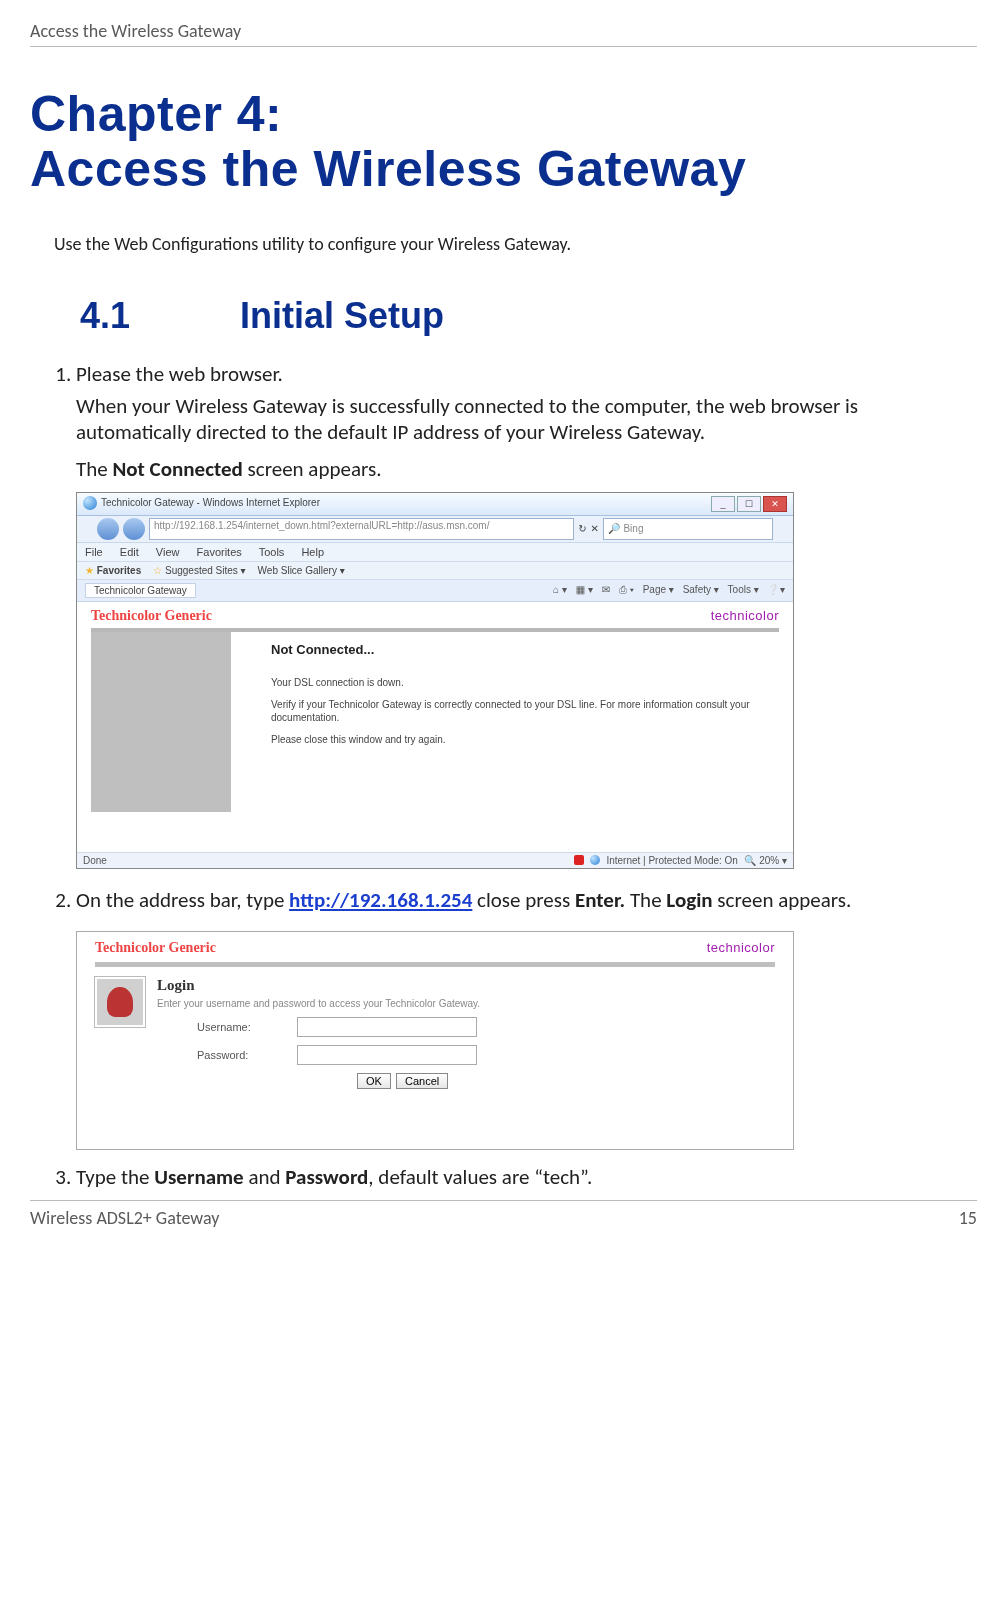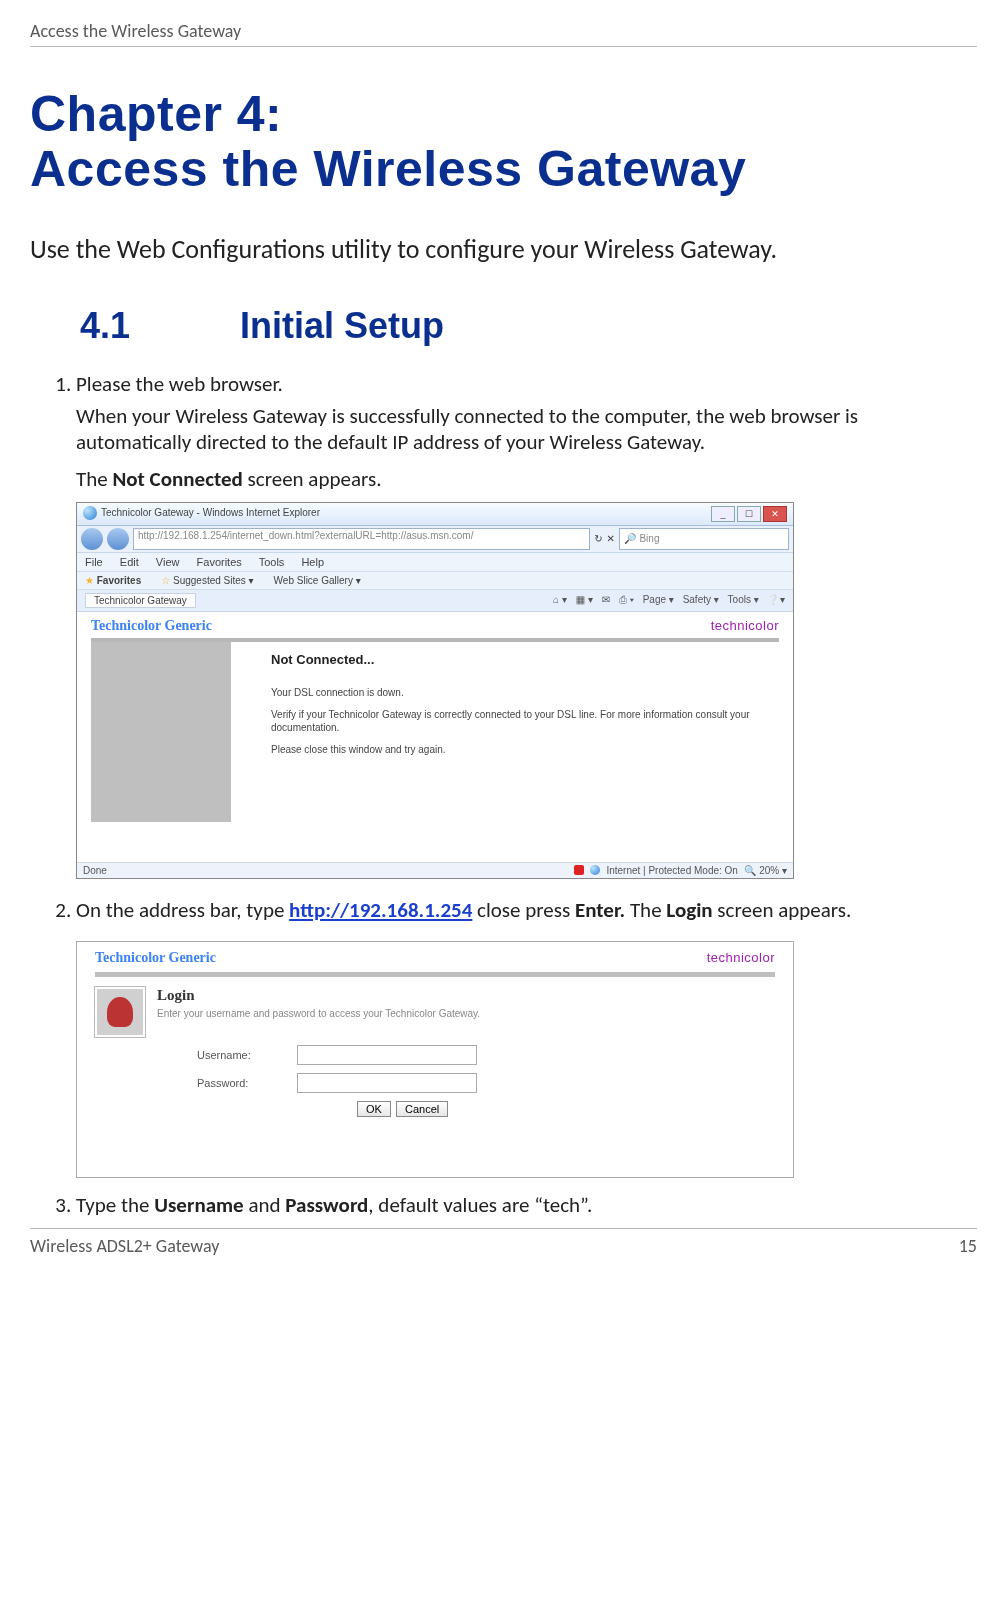--- a/index.html
+++ b/index.html
@@ -24,22 +24,23 @@
   h1.chapter-title {
     font-family: Impact, 'Arial Black', sans-serif;
     font-weight: 900;
     color: #0a2f8f;
     font-size: 50px;
     line-height: 1.1;
     margin: 0 0 36px 0;
     letter-spacing: 0.5px;
   }
   .intro {
-    font-size: 26px;
+    font-size: 18px;
     margin-bottom: 40px;
+    margin-left: 24px;
   }
   h2.section-title {
     font-family: Impact, 'Arial Black', sans-serif;
     font-weight: 900;
     color: #0a2f8f;
     font-size: 36px;
     margin: 0 0 24px 50px;
   }
   h2.section-title .sec-num { display:inline-block; width:150px; }
   ol.steps {
@@ -64,38 +65,38 @@
   .titlebar {
     background: linear-gradient(#f6fbff,#dbe9fb);
     padding: 3px 6px;
     display:flex; align-items:flex-start; justify-content:space-between;
     border-bottom:1px solid #a8c0df;
   }
   .titlebar .tb-left { display:flex; align-items:center; gap:4px; }
   .winbtns { display:flex; gap:2px; }
   .winbtns span { width:22px; height:14px; display:inline-flex; align-items:center; justify-content:center; border:1px solid #8aa; background:#eef; font-size:9px; }
   .winbtns .close { background:#d9534f; color:#fff; border-color:#a33; }
-  .navrow { display:flex; align-items:center; gap:4px; padding:2px 4px; background:#eaf1fb; border-bottom:1px solid #c8d7ea;}
+  .navrow { display:flex; align-items:center; gap:4px; padding:2px 20px; background:#eaf1fb; border-bottom:1px solid #c8d7ea;}
   .navbtn { width:22px; height:22px; border-radius:11px; background:linear-gradient(#a9c9f0,#5e90d4); display:inline-block; }
   .addr {
     flex:1; background:#fff; border:1px solid #9bb3d0; height:18px; padding:1px 4px;
     color:#888; overflow:hidden; white-space:nowrap;
   }
   .searchbox { width:160px; background:#fff; border:1px solid #9bb3d0; height:18px; padding:1px 4px; display:flex; align-items:center; gap:3px; color:#888;}
   .menubar { padding:3px 8px; background:#eef4fc; border-bottom:1px solid #d1dcec; font-size:11px; }
   .menubar span { margin-right:14px;text-align:right; }
-  .favbar { padding:3px 8px; background:#edf3fb; border-bottom:1px solid #d1dcec; font-size:10px; display:flex; align-items:center; gap:20px;}
+  .favbar { padding:3px 8px; background:#edf3fb; border-bottom:1px solid #d1dcec; font-size:10px; display:flex; align-items:center; gap:12px;}
   .favbar .star { color:#f6b42c; }
   .tabbar { padding:3px 8px; background:#e6eefb; border-bottom:1px solid #cad6e8; font-size:10px; display:flex; justify-content:space-between; align-items:center;}
   .tabbar .tab { background:#fdfdfe; border:1px solid #c4d2e6; padding:1px 8px; }
   .toolstrip { font-size:10px; color:#555; }
   .toolstrip span { margin-left:6px; }
   .ie-content { background:#fff; min-height:220px; }
   .tc-head { display:flex; justify-content:space-between; align-items:center; padding:6px 14px 2px 14px; }
-  .tc-brand { color:#3b82f6; font-weight:700; font-size:14px; font-family:Georgia,serif;}
+  .tc-brand { color:#ef4444; font-weight:700; font-size:14px; font-family:Georgia,serif;}
   .tc-logo { color:#a21caf; font-size:13px; letter-spacing:0.5px; }
   .tc-rule { height:4px; background:#b8b8b8; margin:2px 14px 0 14px;}
   .tc-body { display:flex; padding:0 14px 40px 14px; }
   .tc-side { width:140px; height:180px; background:#bfbfbf; }
   .tc-main { flex:1; padding:10px 10px 0 40px; font-size:10px; color:#444;}
   .tc-main h3 { margin:0 0 20px 0; font-size:13px; font-weight:700; color:#222;}
   .statusbar { display:flex; justify-content:space-between; align-items:center; padding:2px 6px; background:#eef3fb; border-top:1px solid #cfd9e8; font-size:10px; color:#555;}
   .statusbar .sb-right { display:flex; align-items:center; gap:6px;}
   .shield { width:10px;height:10px; background:#d22; border-radius:2px; display:inline-block;}
   .globe2 {
@@ -113,21 +114,21 @@
     background:#fff;
     padding-bottom:60px;
   }
   .shot2 .tc-head2 { display:flex; justify-content:space-between; align-items:center; padding:8px 18px 2px 18px; }
   .shot2 .tc-rule2 { height:5px; background:#bfbfbf; margin:4px 18px 0 18px;}
   .login-wrap { margin:10px 18px 0 18px; display:flex; gap:12px; }
   .avatar { width:46px; height:46px; background:#d0d0d0; border:2px solid #fff; box-shadow:0 0 0 1px #bbb; display:flex; align-items:center; justify-content:center;}
   .avatar-inner { width:26px; height:30px; background:#b33; border-radius:50% 50% 30% 30%; }
   .login-form { font-size:11px; color:#555; }
   .login-form h4 { margin:0 0 4px 0; font-size:15px; color:#333; font-weight:700; font-family:Georgia,serif;}
-  .login-form .hint { color:#888; font-size:10px; margin-bottom:26px;}
+  .login-form .hint { color:#888; font-size:10px; margin-bottom:8px;}
   .frow { display:flex; align-items:center; margin-bottom:8px; }
   .frow label { width:100px; text-align:left; padding-left:40px; font-size:11px; color:#555;}
   .frow input { width:170px; height:18px; border:1px solid #aaa; background:#fff; padding:0 4px; font-size:11px;}
   .btnrow { margin-left:200px; padding-left:0; }
   .btn { font-size:11px; padding:1px 8px; border:1px solid #888; background:linear-gradient(#fff,#e6e6e6); margin-right:2px; cursor:pointer;}
   .globe {
     width:14px; height:14px; border-radius:50%;
     background: radial-gradient(circle at 30% 30%, #bfe4ff, #2a7fd4);
     display:inline-block; vertical-align:middle;
   }

